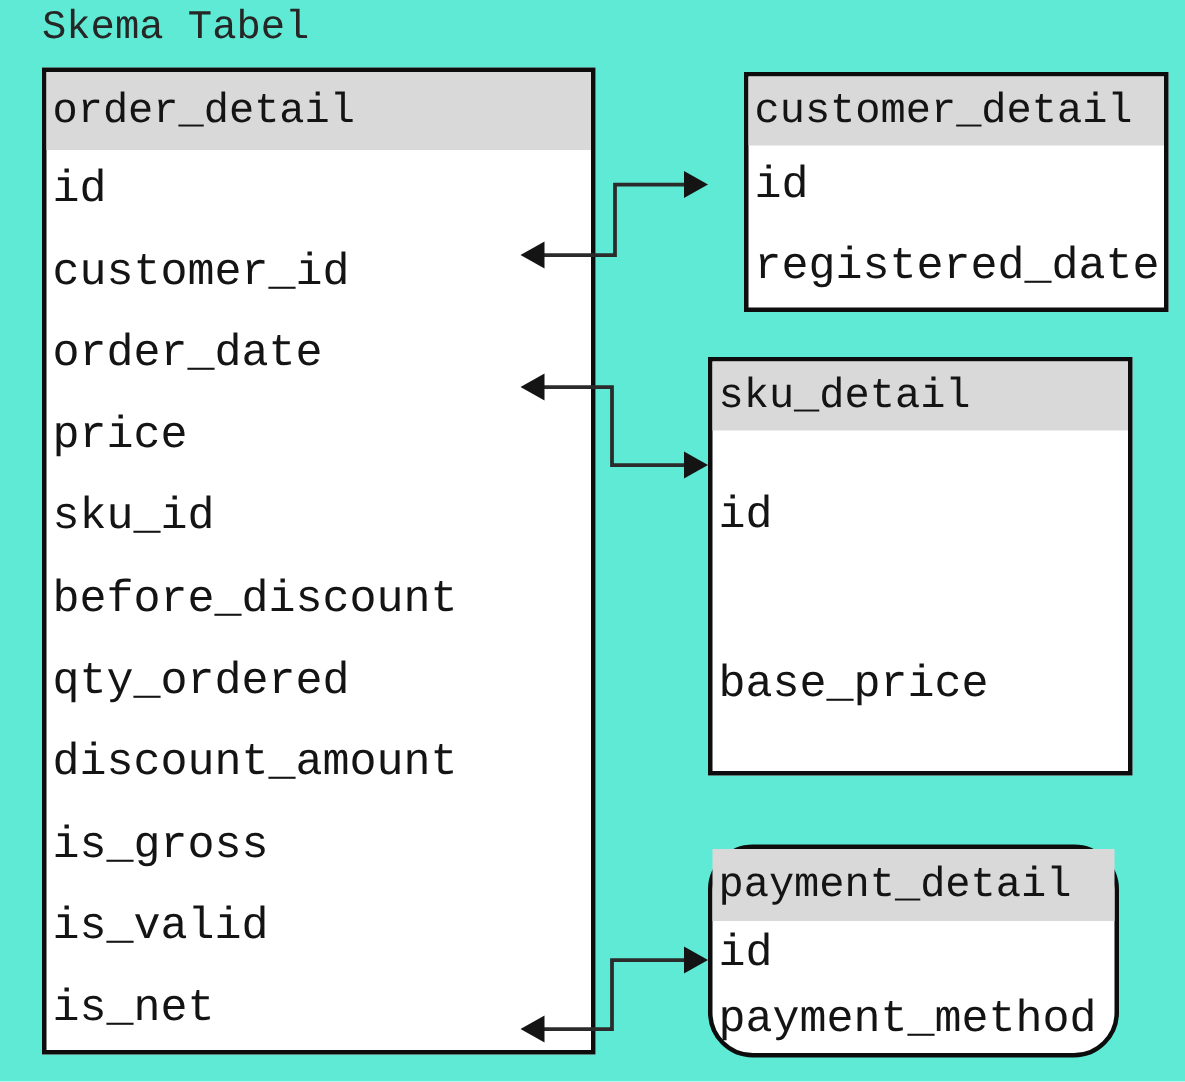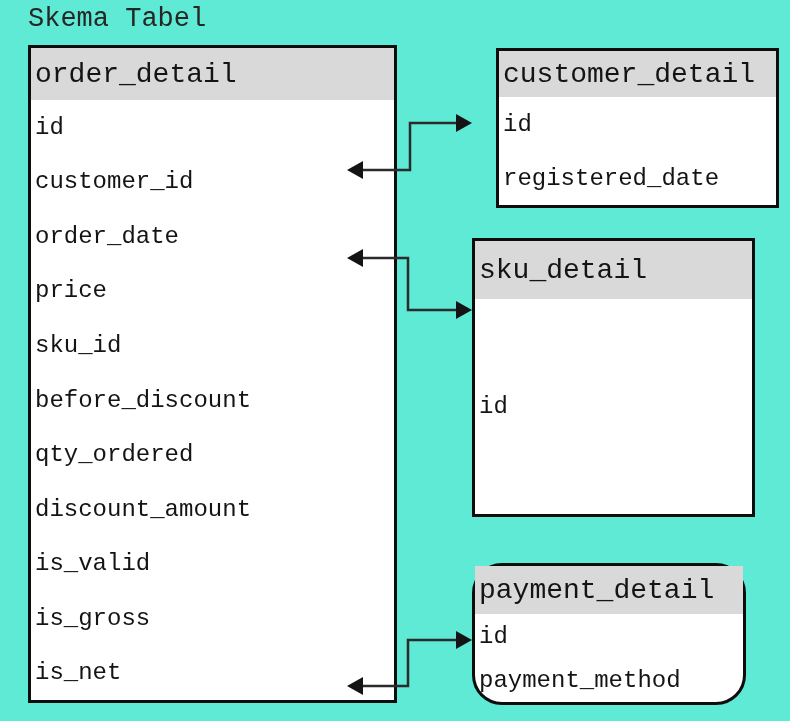--- a/index.html
+++ b/index.html
@@ -41,31 +41,31 @@
     padding-left: 4px;
     font-size: 28px;
     flex: 0 0 auto;
     white-space: nowrap;
     overflow: hidden;
   }
   .db-table-row {
     display: flex;
     align-items: center;
     padding-left: 4px;
-    font-size: 24px;
+    font-size: 30px;
     flex: 1 1 0;
     white-space: nowrap;
     overflow: hidden;
   }
   #table-order-detail   { left: 28px;  top: 45px;  width: 369px; height: 658px; }
   #table-order-detail .db-table-header { height: 52px; }
   #table-customer-detail{ left: 484px; top: 48px;  width: 283px; height: 160px; margin-left: 12px; }
   #table-customer-detail .db-table-header { height: 46px; }
   #table-sku-detail     { left: 472px; top: 238px; width: 283px; height: 279px; }
-  #table-sku-detail .db-table-header { height: 58px; text-align: center; }
+  #table-sku-detail .db-table-header { height: 46px; text-align: center; }
   #table-payment-detail { left: 472px; top: 563px; width: 274px; height: 142px; border-radius: 30px; }
   #table-payment-detail .db-table-header { height: 48px; }
   #connector-layer {
     position: absolute;
     left: 0;
     top: 0;
     width: 790px;
     height: 721px;
     pointer-events: none;
   }
@@ -89,34 +89,35 @@
   <div class="db-table" id="table-order-detail">
     <div class="db-table-header">order_detail</div>
     <div class="db-table-row">id</div>
     <div class="db-table-row">customer_id</div>
     <div class="db-table-row">order_date</div>
     <div class="db-table-row">price</div>
     <div class="db-table-row">sku_id</div>
     <div class="db-table-row">before_discount</div>
     <div class="db-table-row">qty_ordered</div>
     <div class="db-table-row">discount_amount</div>
+    <div class="db-table-row">is_gross</div>
     <div class="db-table-row">is_valid</div>
-    <div class="db-table-row">is_gross</div>
     <div class="db-table-row">is_net</div>
   </div>
 
   <div class="db-table" id="table-customer-detail">
     <div class="db-table-header">customer_detail</div>
     <div class="db-table-row">id</div>
     <div class="db-table-row">registered_date</div>
   </div>
 
   <div class="db-table" id="table-sku-detail">
     <div class="db-table-header">sku_detail</div>
     <div class="db-table-row">id</div>
+    <div class="db-table-row">base_price</div>
   </div>
 
   <div class="db-table" id="table-payment-detail">
     <div class="db-table-header">payment_detail</div>
     <div class="db-table-row">id</div>
     <div class="db-table-row">payment_method</div>
   </div>
 
   <svg id="connector-layer" viewBox="0 0 790 721" xmlns="http://www.w3.org/2000/svg">
 

